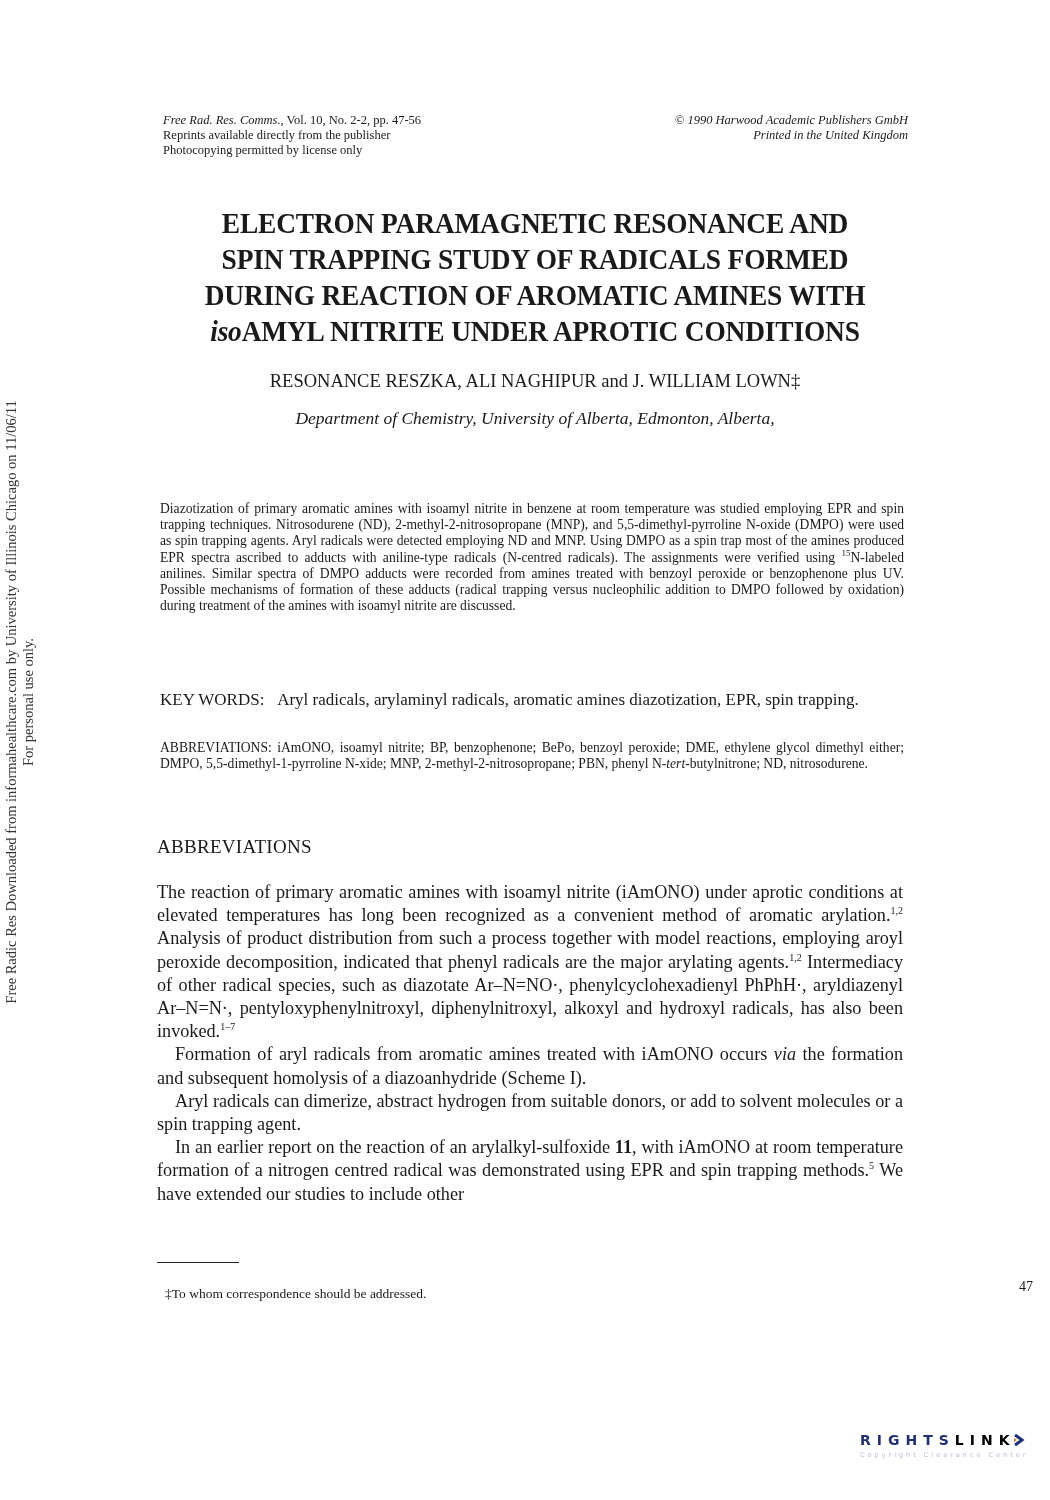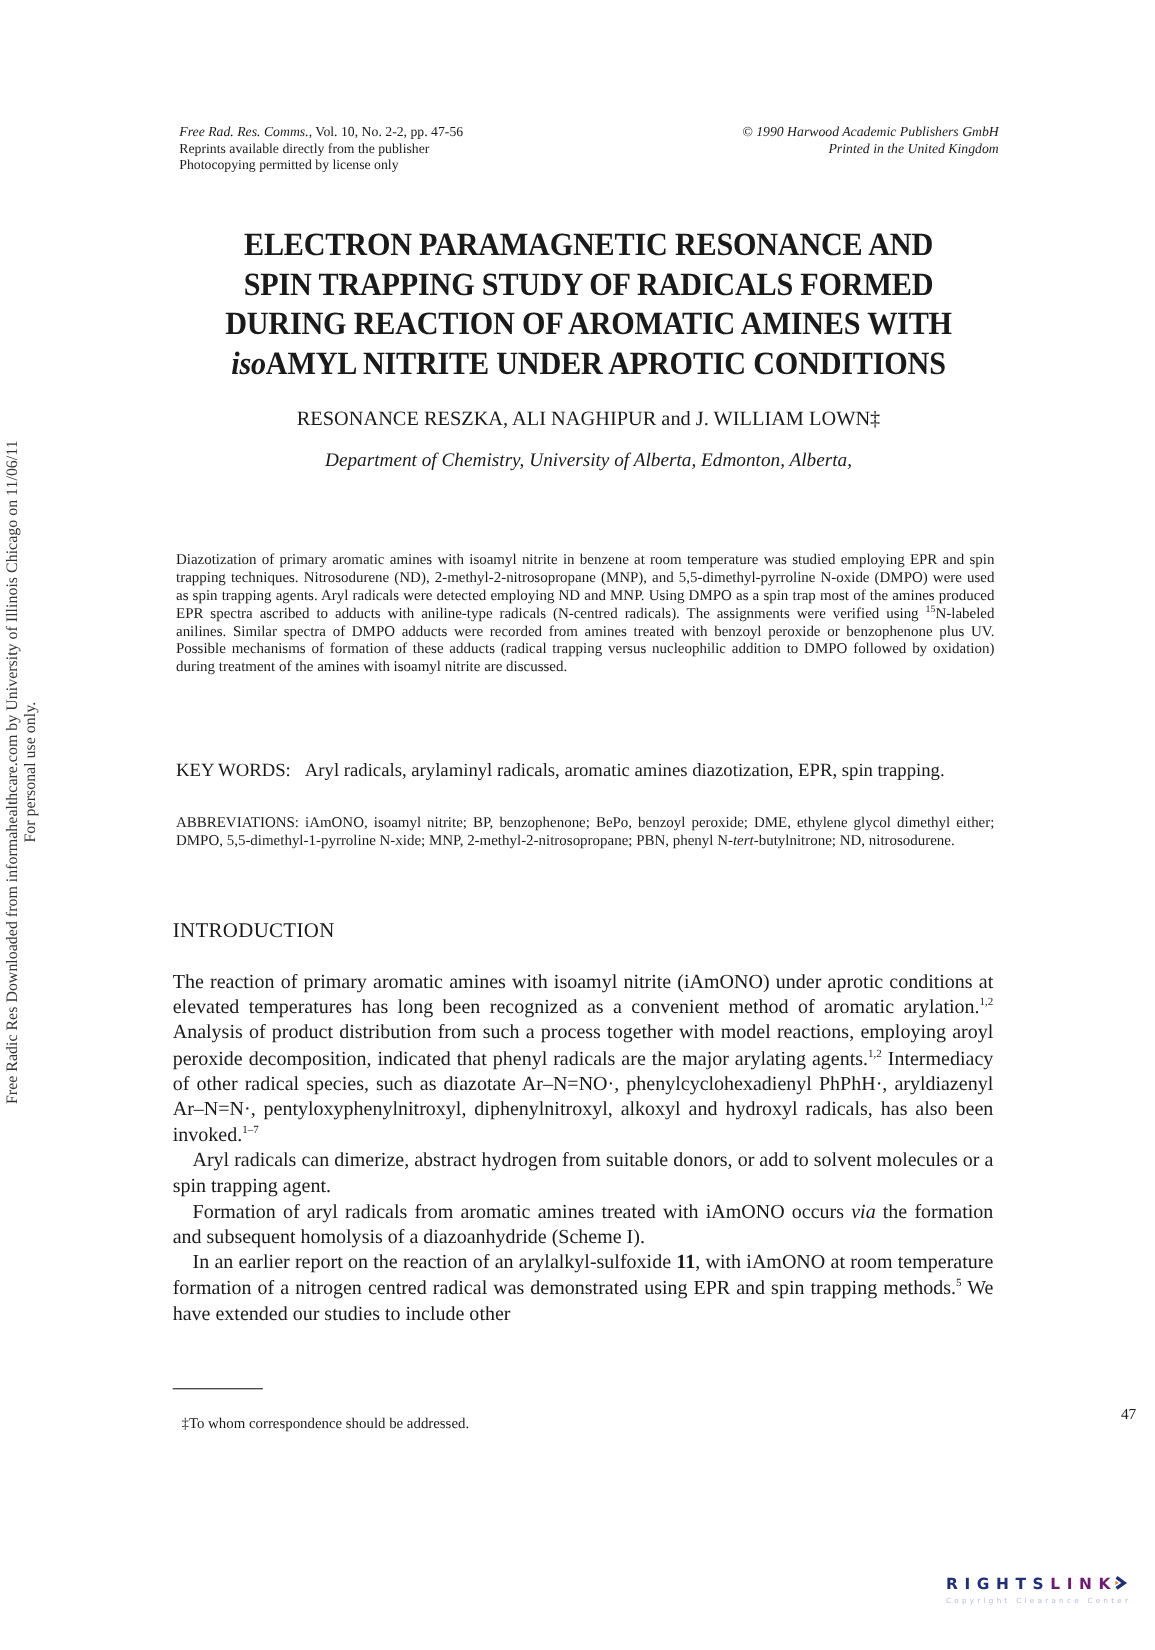--- a/index.html
+++ b/index.html
@@ -67,21 +67,21 @@
     color: #333; white-space: nowrap; text-align: center; width: 660px;
   }
 
   .rightslink {
     right: 20px; top: 1432px; width: 170px; height: 36px;
   }
   .rl-main {
     font-family: "DejaVu Sans", sans-serif; font-weight: bold; font-size: 14px;
     letter-spacing: 6px; color: #1f2f78; white-space: nowrap;
   }
-  .rl-main .light { color: #701a75; }
+  .rl-main .light { color: #000000; }
   .rl-sub {
     font-family: "DejaVu Sans", sans-serif; font-size: 6.5px; letter-spacing: 3px;
     color: #b6bcd6; margin-top: 1px; white-space: nowrap;
   }
   .rl-arrow { display: inline-block; vertical-align: middle; margin-left: -4px; }
 </style>
 </head>
 <body>
 
 <div class="abs side">
@@ -110,26 +110,26 @@
 <div class="abs affil">
   <div>Department of Chemistry, University of Alberta, Edmonton, Alberta,</div>
 </div>
 
 <div class="abs abstract"><span>Diazotization of primary aromatic amines with isoamyl nitrite in benzene at room temperature was studied employing EPR and spin trapping techniques. Nitrosodurene (ND), 2-methyl-2-nitrosopropane (MNP), and 5,5-dimethyl-pyrroline N-oxide (DMPO) were used as spin trapping agents. Aryl radicals were detected employing ND and MNP. Using DMPO as a spin trap most of the amines produced EPR spectra ascribed to adducts with aniline-type radicals (N-centred radicals). The assignments were verified using </span><sup>15</sup><span>N-labeled anilines. Similar spectra of DMPO adducts were recorded from amines treated with benzoyl peroxide or benzophenone plus UV. Possible mechanisms of formation of these adducts (radical trapping versus nucleophilic addition to DMPO followed by oxidation) during treatment of the amines with isoamyl nitrite are discussed.</span></div>
 
 <div class="abs keywords"><span>KEY WORDS:</span>&nbsp;&nbsp;&nbsp;<span>Aryl radicals, arylaminyl radicals, aromatic amines diazotization, EPR, spin trapping.</span></div>
 
 <div class="abs abbrev"><span>ABBREVIATIONS: iAmONO, isoamyl nitrite; BP, benzophenone; BePo, benzoyl peroxide; DME, ethylene glycol dimethyl either; DMPO, 5,5-dimethyl-1-pyrroline N-xide; MNP, 2-methyl-2-nitrosopropane; PBN, phenyl N-</span><i>tert</i><span>-butylnitrone; ND, nitrosodurene.</span></div>
 
-<div class="abs section-head">INTRODUCTION</div>
+<div class="abs section-head">ABBREVIATIONS</div>
 
 <div class="abs body-text">
   <p><span>The reaction of primary aromatic amines with isoamyl nitrite (iAmONO) under aprotic conditions at elevated temperatures has long been recognized as a convenient method of aromatic arylation.</span><sup>1,2</sup><span> Analysis of product distribution from such a process together with model reactions, employing aroyl peroxide decomposition, indicated that phenyl radicals are the major arylating agents.</span><sup>1,2</sup><span> Intermediacy of other radical species, such as diazotate Ar–N=NO·, phenylcyclohexadienyl PhPhH·, aryldiazenyl Ar–N=N·, pentyloxyphenylnitroxyl, diphenylnitroxyl, alkoxyl and hydroxyl radicals, has also been invoked.</span><sup>1–7</sup></p>
+  <p class="indent"><span>Formation of aryl radicals from aromatic amines treated with iAmONO occurs </span><i>via</i><span> the formation and subsequent homolysis of a diazoanhydride (Scheme I).</span></p>
   <p class="indent">Aryl radicals can dimerize, abstract hydrogen from suitable donors, or add to solvent molecules or a spin trapping agent.</p>
-  <p class="indent"><span>Formation of aryl radicals from aromatic amines treated with iAmONO occurs </span><i>via</i><span> the formation and subsequent homolysis of a diazoanhydride (Scheme I).</span></p>
   <p class="indent"><span>In an earlier report on the reaction of an arylalkyl-sulfoxide </span><b>11</b><span>, with iAmONO at room temperature formation of a nitrogen centred radical was demonstrated using EPR and spin trapping methods.</span><sup>5</sup><span> We have extended our studies to include other</span></p>
 </div>
 
 <div class="abs fn-rule"></div>
 <div class="abs footnote">‡To whom correspondence should be addressed.</div>
 
 <div class="abs page-num" style="top:1279px;">
   <span>47</span>
 </div>
 

